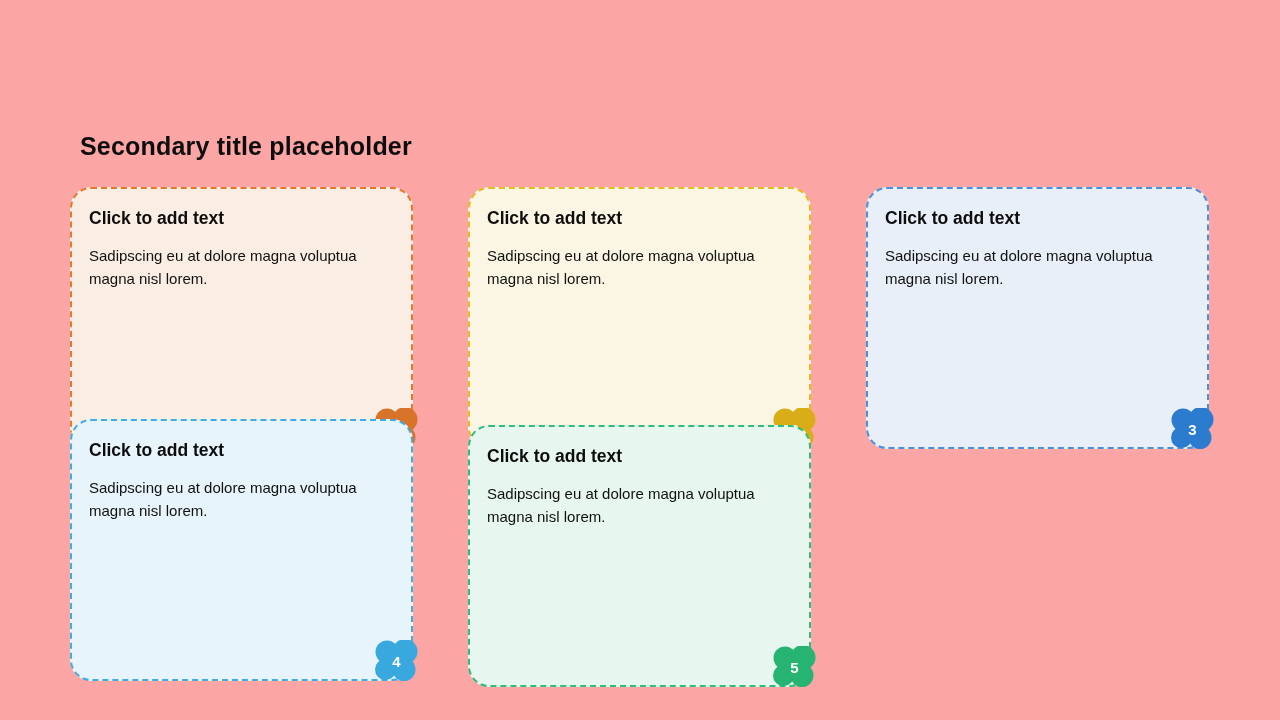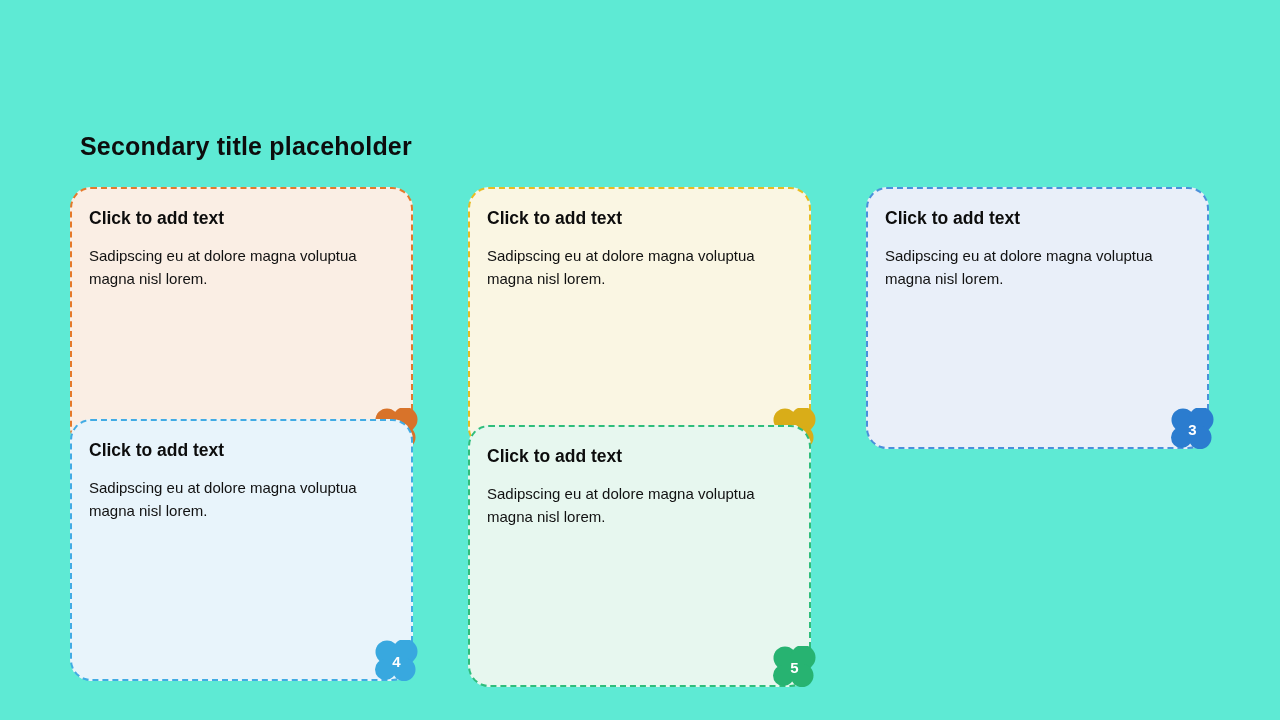--- a/index.html
+++ b/index.html
@@ -5,21 +5,21 @@
   html, body {
     margin: 0;
     padding: 0;
     background: #ffffff;
     font-family: "Liberation Sans", sans-serif;
   }
   .slide {
     position: relative;
     width: 1280px;
     height: 720px;
-    background: #5eead4;
+    background: #fca5a5;
     overflow: hidden;
   }
   .slide-title {
     position: absolute;
     left: 80px;
     top: 132px;
     font-size: 25px;
     font-weight: bold;
     color: #0d0d0d;
     letter-spacing: 0.2px;

